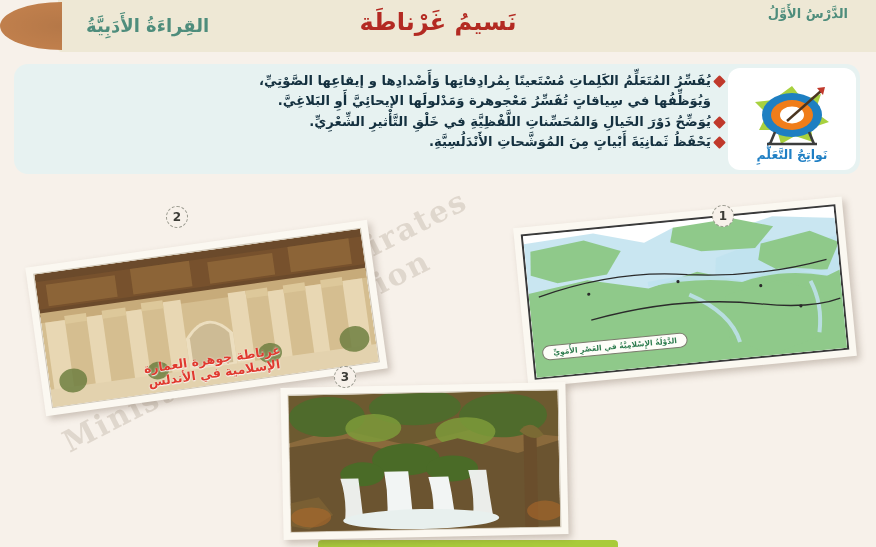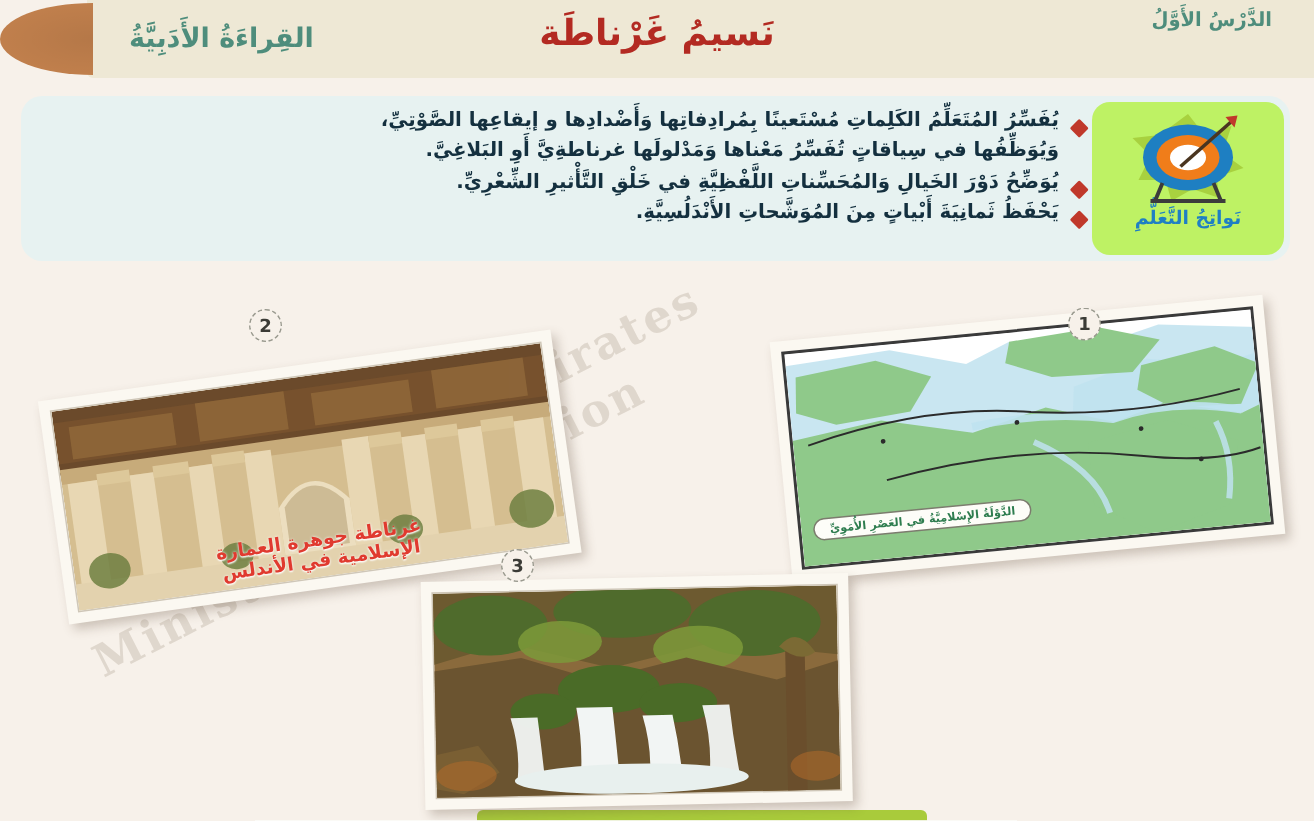--- a/index.html
+++ b/index.html
@@ -94,50 +94,50 @@
     left:14px; top:64px;
     width:846px; height:110px;
     background:#e7f2f1;
     border-radius:14px;
     z-index:4;
   }
   .outcomes-icon-card {
     position:absolute;
     right:4px; top:4px;
     width:128px; height:102px;
-    background:#bef264;
+    background:#ffffff;
     border-radius:12px;
     display:flex;
     flex-direction:column;
     align-items:center;
     justify-content:flex-start;
-    padding-top:6px;
+    padding-top:16px;
   }
   .target-wrap { position:relative; width:82px; height:62px; }
   .target-svg  { position:absolute; left:0; top:0; }
   .outcomes-icon-label {
     margin-top:1px;
     color:#1f7fc4;
     font-size:12.5px;
     font-weight:700;
   }
 
   .outcomes-list {
     position:absolute;
     right:136px; top:7px;
     left:10px;
     text-align:right;
     direction:rtl;
   }
   .bullet-row {
     display:flex;
     flex-direction:row;
-    align-items:flex-end;
+    align-items:flex-start;
     justify-content:flex-start;
-    gap:9px;
+    gap:4px;
     margin-bottom:1px;
   }
   .bullet-mark {
     flex:0 0 auto;
     width:9px; height:9px;
     margin-top:6px;
     background:#c0392b;
     transform:rotate(45deg);
     border-radius:1px;
   }
@@ -282,21 +282,21 @@
     </div>
 
     <div class="outcomes-list">
 
       <div class="bullet-row">
         <span class="bullet-mark"></span>
         <span class="bullet-text">يُفَسِّرُ المُتَعَلِّمُ الكَلِماتِ مُسْتَعينًا بِمُرادِفاتِها وَأَضْدادِها و إيقاعِها الصَّوْتِيِّ،</span>
       </div>
       <div class="bullet-row">
         <span class="bullet-mark ghost"></span>
-        <span class="bullet-text cont">وَيُوَظِّفُها في سِياقاتٍ تُفَسِّرُ مَعْناها وَمَدْلولَها غرناطةِيَّ أَوِ البَلاغِيَّ.</span>
+        <span class="bullet-text cont">وَيُوَظِّفُها في سِياقاتٍ تُفَسِّرُ مَعْجوهرة وَمَدْلولَها الإيحائِيَّ أَوِ البَلاغِيَّ.</span>
       </div>
 
       <div class="bullet-row">
         <span class="bullet-mark"></span>
         <span class="bullet-text">يُوَضِّحُ دَوْرَ الخَيالِ وَالمُحَسِّناتِ اللَّفْظِيَّةِ في خَلْقِ التَّأْثيرِ الشِّعْرِيِّ.</span>
       </div>
 
       <div class="bullet-row">
         <span class="bullet-mark"></span>
         <span class="bullet-text">يَحْفَظُ ثَمانِيَةَ أَبْياتٍ مِنَ المُوَشَّحاتِ الأَنْدَلُسِيَّةِ.</span>

